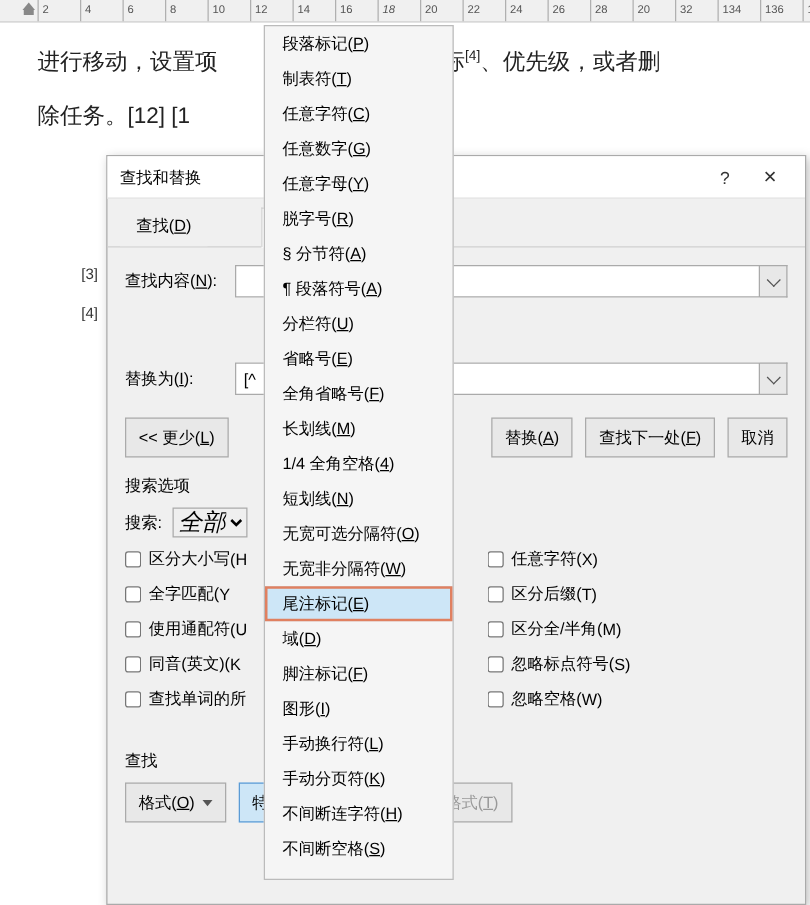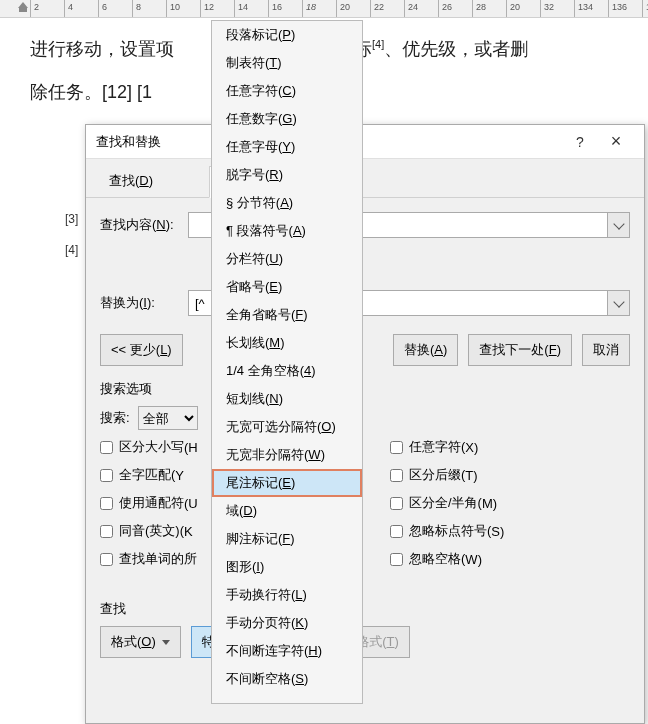--- a/index.html
+++ b/index.html
@@ -38,21 +38,21 @@
   .chev { width: 8px; height: 8px; border-right: 1.5px solid #555; border-bottom: 1.5px solid #555; transform: rotate(45deg); margin-top: -3px; }
 
   .btnrow { display: flex; gap: 10px; margin: 18px 0 14px 0; }
   .btn { padding: 6px 10px; border: 1px solid #aaa; background: #e8e8e8; cursor: pointer; font-size: 13px; }
   .btn .acc { text-decoration: underline; }
   .btn.disabled { color: #999; }
   .dd-btn::after { content: ''; display: inline-block; margin-left: 6px; width: 0; height: 0; border-left: 4px solid transparent; border-right: 4px solid transparent; border-top: 5px solid #555; vertical-align: middle; }
 
   .group-title { font-size: 13px; margin: 4px 0 8px 0; }
   .optrow { display: flex; align-items: center; margin-bottom: 8px; gap: 8px; }
-  .optrow select { height: 24px; border: 1px solid #aaa; font-size: 13px; width: 60px; }
+  .optrow select { height: 24px; border: 1px solid #aaa; font-size: 19px; width: 60px; font-style: italic; }
   .cols { display: flex; }
   .colL { width: 290px; }
   .colR { flex: 1; }
   .chk { display: flex; align-items: center; margin-bottom: 10px; font-size: 13px; }
   .chk input { margin-right: 6px; }
 
   .footer { padding: 8px 14px; }
   .footer .row2 { display: flex; gap: 10px; margin-top: 8px; }
 
   

